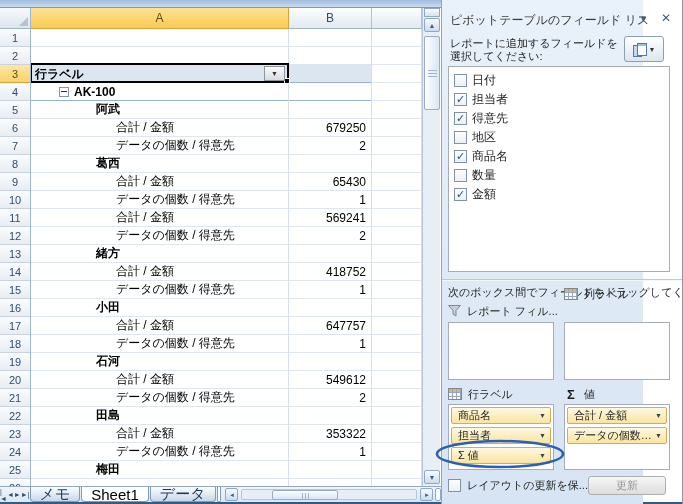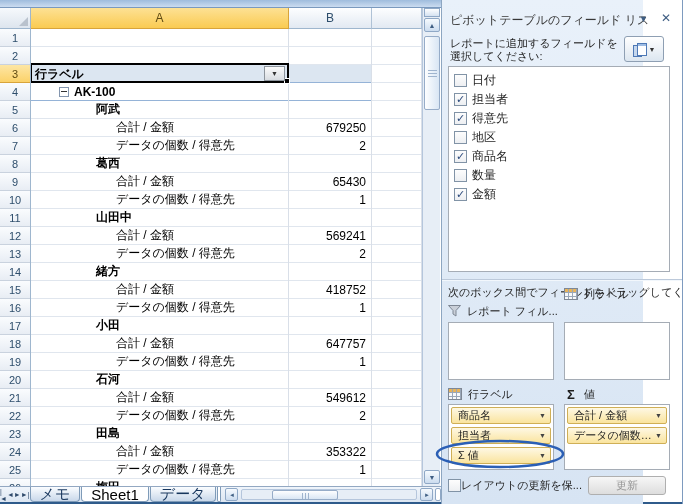--- a/index.html
+++ b/index.html
@@ -102,21 +102,21 @@
   .grid-ic{width:14px;height:12px;border:1px solid #7E8794;flex:none;background:
     repeating-linear-gradient(to right,transparent 0 3px,#9AA7B8 3px 4px),
     repeating-linear-gradient(to bottom,transparent 0 3px,#9AA7B8 3px 4px),
     linear-gradient(#E8B45A 0 3px,#F7F9FB 3px);}
   .sigma{font-size:13px;font-weight:bold;color:#1E1E1E;width:14px;text-align:center;flex:none;}
   .fbtn{height:17px;margin-bottom:3px;border:1px solid #CFAF56;border-radius:2px;padding:0 4px 0 6px;
     background:linear-gradient(#FEF8E4,#FAE49E);display:flex;align-items:center;font-size:11px;white-space:nowrap;overflow:hidden;}
   .fbtn .lbl{flex:1;overflow:hidden;text-overflow:ellipsis;}
   .fbtn .dd{font-size:7px;color:#444;margin-left:3px;}
 
-  .defer{position:absolute;left:6px;top:478px;display:flex;align-items:center;white-space:nowrap;}
+  .defer{position:absolute;left:6px;top:478px;display:flex;align-items:center;gap:6px;white-space:nowrap;}
   .update-btn{position:absolute;left:146px;top:476px;width:78px;height:19px;border:1px solid #AFAFAF;border-radius:3px;
     background:linear-gradient(#F7F7F7,#DDDDDD);color:#969696;font-size:11px;display:flex;align-items:center;justify-content:center;}
 
   .annot{position:absolute;left:0;top:0;width:683px;height:504px;pointer-events:none;z-index:9;}
 </style>
 </head>
 <body>
 
 <div class="screen">
 
@@ -184,23 +184,20 @@
         <div class="a-text" style="left: 41px;">葛西</div>
       </div>
       <div class="row">
         <div class="a-text" style="left: 61px;">合計 / 金額</div>
         <div class="b-val">65430</div>
       </div>
       <div class="row">
         <div class="a-text" style="left: 61px;">データの個数 / 得意先</div>
         <div class="b-val">1</div>
       </div>
-      <div class="row bold">
-        <div class="a-text" style="left: 41px;">山田中</div>
-      </div>
       <div class="row">
         <div class="a-text" style="left: 61px;">合計 / 金額</div>
         <div class="b-val">569241</div>
       </div>
       <div class="row">
         <div class="a-text" style="left: 61px;">データの個数 / 得意先</div>
         <div class="b-val">2</div>
       </div>
       <div class="row bold">
         <div class="a-text" style="left: 41px;">緒方</div>

